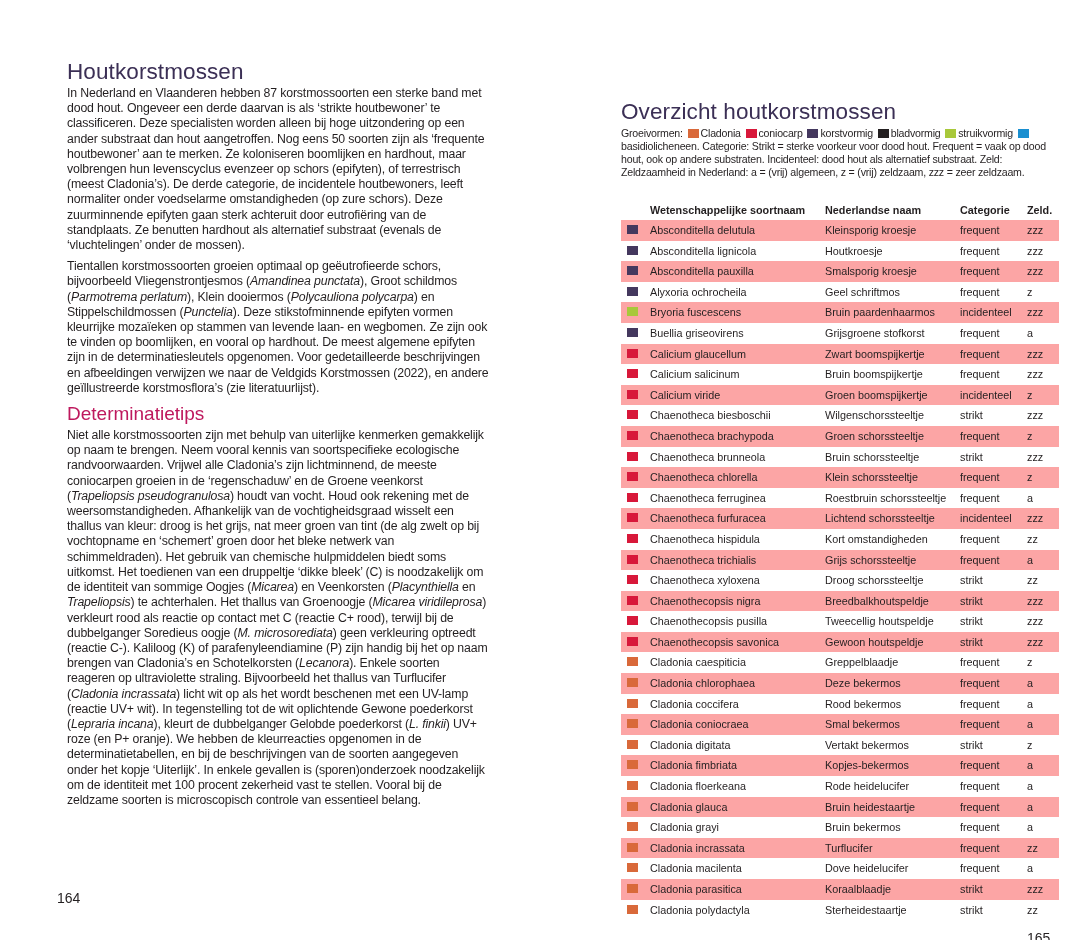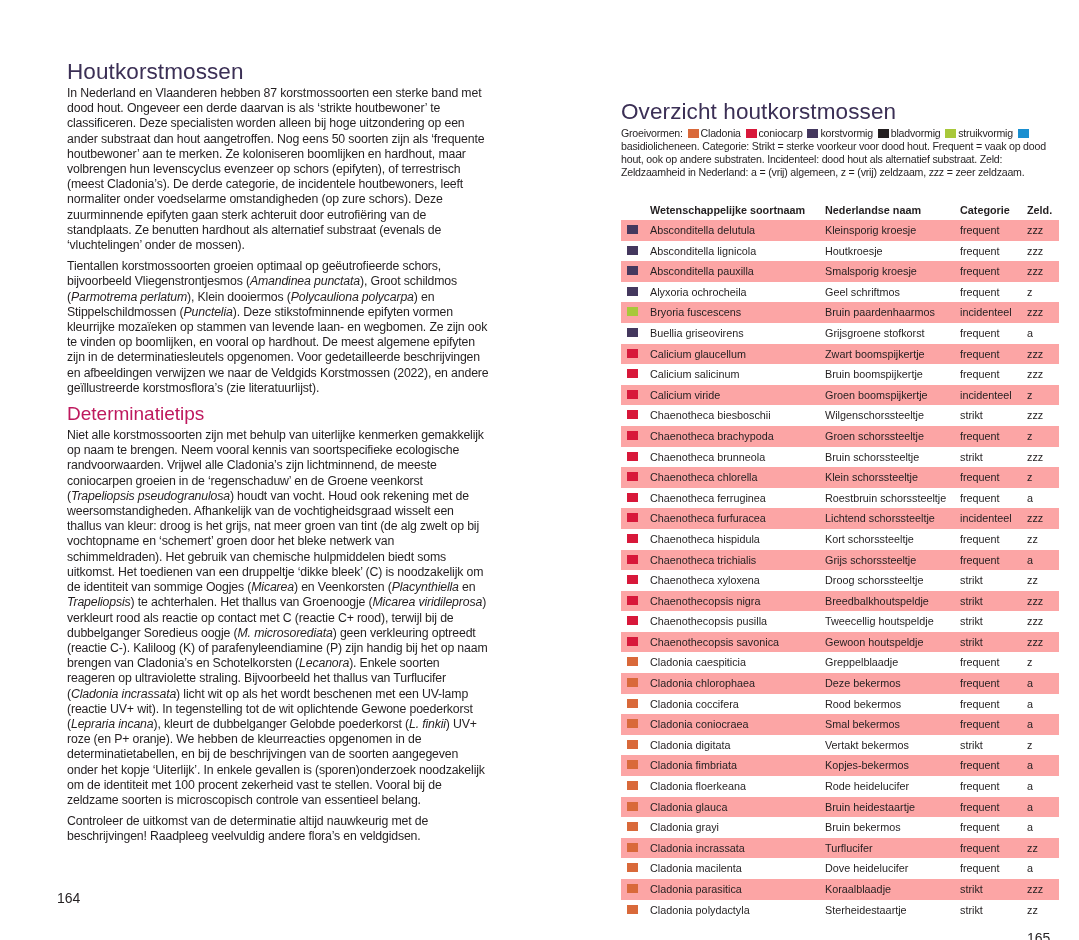--- a/index.html
+++ b/index.html
@@ -64,21 +64,20 @@
 </head>
 <body>
 
 <div class="page page-left">
   <div class="left-col">
     <h1 class="h1">Houtkorstmossen</h1>
     <p class="para">In Nederland en Vlaanderen hebben 87 korstmossoorten een sterke band met dood hout. Ongeveer een derde daarvan is als ‘strikte houtbewoner’ te classificeren. Deze specialisten worden alleen bij hoge uitzondering op een ander substraat dan hout aangetroffen. Nog eens 50 soorten zijn als ‘frequente houtbewoner’ aan te merken. Ze koloniseren boomlijken en hardhout, maar volbrengen hun levenscyclus evenzeer op schors (epifyten), of terrestrisch (meest Cladonia’s). De derde categorie, de incidentele houtbewoners, leeft normaliter onder voedselarme omstandigheden (op zure schors). Deze zuurminnende epifyten gaan sterk achteruit door eutrofiëring van de standplaats. Ze benutten hardhout als alternatief substraat (evenals de ‘vluchtelingen’ onder de mossen).</p>
     <p class="para rich">Tientallen korstmossoorten groeien optimaal op geëutrofieerde schors, bijvoorbeeld Vliegenstrontjesmos (<i>Amandinea punctata</i>), Groot schildmos (<i>Parmotrema perlatum</i>), Klein dooiermos (<i>Polycauliona polycarpa</i>) en Stippelschildmossen (<i>Punctelia</i>). Deze stikstofminnende epifyten vormen kleurrijke mozaïeken op stammen van levende laan- en wegbomen. Ze zijn ook te vinden op boomlijken, en vooral op hardhout. De meest algemene epifyten zijn in de determinatiesleutels opgenomen. Voor gedetailleerde beschrijvingen en afbeeldingen verwijzen we naar de Veldgids Korstmossen (2022), en andere geïllustreerde korstmosflora’s (zie literatuurlijst).</p>
     <h2 class="h2">Determinatietips</h2>
     <p class="para rich">Niet alle korstmossoorten zijn met behulp van uiterlijke kenmerken gemakkelijk op naam te brengen. Neem vooral kennis van soortspecifieke ecologische randvoorwaarden. Vrijwel alle Cladonia’s zijn lichtminnend, de meeste coniocarpen groeien in de ‘regenschaduw’ en de Groene veenkorst (<i>Trapeliopsis pseudogranulosa</i>) houdt van vocht. Houd ook rekening met de weersomstandigheden. Afhankelijk van de vochtigheidsgraad wisselt een thallus van kleur: droog is het grijs, nat meer groen van tint (de alg zwelt op bij vochtopname en ‘schemert’ groen door het bleke netwerk van schimmeldraden). Het gebruik van chemische hulpmiddelen biedt soms uitkomst. Het toedienen van een druppeltje ‘dikke bleek’ (C) is noodzakelijk om de identiteit van sommige Oogjes (<i>Micarea</i>) en Veenkorsten (<i>Placynthiella</i> en <i>Trapeliopsis</i>) te achterhalen. Het thallus van Groenoogje (<i>Micarea viridileprosa</i>) verkleurt rood als reactie op contact met C (reactie C+ rood), terwijl bij de dubbelganger Soredieus oogje (<i>M. microsorediata</i>) geen verkleuring optreedt (reactie C-). Kaliloog (K) of parafenyleendiamine (P) zijn handig bij het op naam brengen van Cladonia’s en Schotelkorsten (<i>Lecanora</i>). Enkele soorten reageren op ultraviolette straling. Bijvoorbeeld het thallus van Turflucifer (<i>Cladonia incrassata</i>) licht wit op als het wordt beschenen met een UV-lamp (reactie UV+ wit). In tegenstelling tot de wit oplichtende Gewone poederkorst (<i>Lepraria incana</i>), kleurt de dubbelganger Gelobde poederkorst (<i>L. finkii</i>) UV+ roze (en P+ oranje). We hebben de kleurreacties opgenomen in de determinatietabellen, en bij de beschrijvingen van de soorten aangegeven onder het kopje ‘Uiterlijk’. In enkele gevallen is (sporen)onderzoek noodzakelijk om de identiteit met 100 procent zekerheid vast te stellen. Vooral bij de zeldzame soorten is microscopisch controle van essentieel belang.</p>
-    <p class="para">Controleer de uitkomst van de determinatie altijd nauwkeurig met de beschrijvingen! Raadpleeg veelvuldig andere flora’s en veldgidsen.</p>
   </div>
   <div class="page-num left">164</div>
 </div>
 
 <div class="page page-right">
   <div class="right-col">
     <h1 class="h1">Overzicht houtkorstmossen</h1>
     <div class="legend">
       <span>Groeivormen:</span>
       <span id="legend-items"><span class="sw" style="background: rgb(217, 105, 58);"></span><span>Cladonia</span> <span class="sw" style="background: rgb(216, 24, 58);"></span><span>coniocarp</span> <span class="sw" style="background: rgb(68, 56, 94);"></span><span>korstvormig</span> <span class="sw" style="background: rgb(35, 31, 32);"></span><span>bladvormig</span> <span class="sw" style="background: rgb(168, 200, 58);"></span><span>struikvormig</span> <span class="sw" style="background: rgb(26, 143, 208);"></span><span>basidiolicheneen.</span> </span>
@@ -193,21 +192,21 @@
         <div class="row alt">
           <span class="sw-cell" style="background: rgb(216, 24, 58);"></span>
           <span class="cell c-name">Chaenotheca furfuracea</span>
           <span class="cell c-nl">Lichtend schorssteeltje</span>
           <span class="cell c-cat">incidenteel</span>
           <span class="cell c-zeld">zzz</span>
         </div>
         <div class="row">
           <span class="sw-cell" style="background: rgb(216, 24, 58);"></span>
           <span class="cell c-name">Chaenotheca hispidula</span>
-          <span class="cell c-nl">Kort schorssteeltje</span>
+          <span class="cell c-nl">Kort omstandigheden</span>
           <span class="cell c-cat">frequent</span>
           <span class="cell c-zeld">zz</span>
         </div>
         <div class="row alt">
           <span class="sw-cell" style="background: rgb(216, 24, 58);"></span>
           <span class="cell c-name">Chaenotheca trichialis</span>
           <span class="cell c-nl">Grijs schorssteeltje</span>
           <span class="cell c-cat">frequent</span>
           <span class="cell c-zeld">a</span>
         </div>

